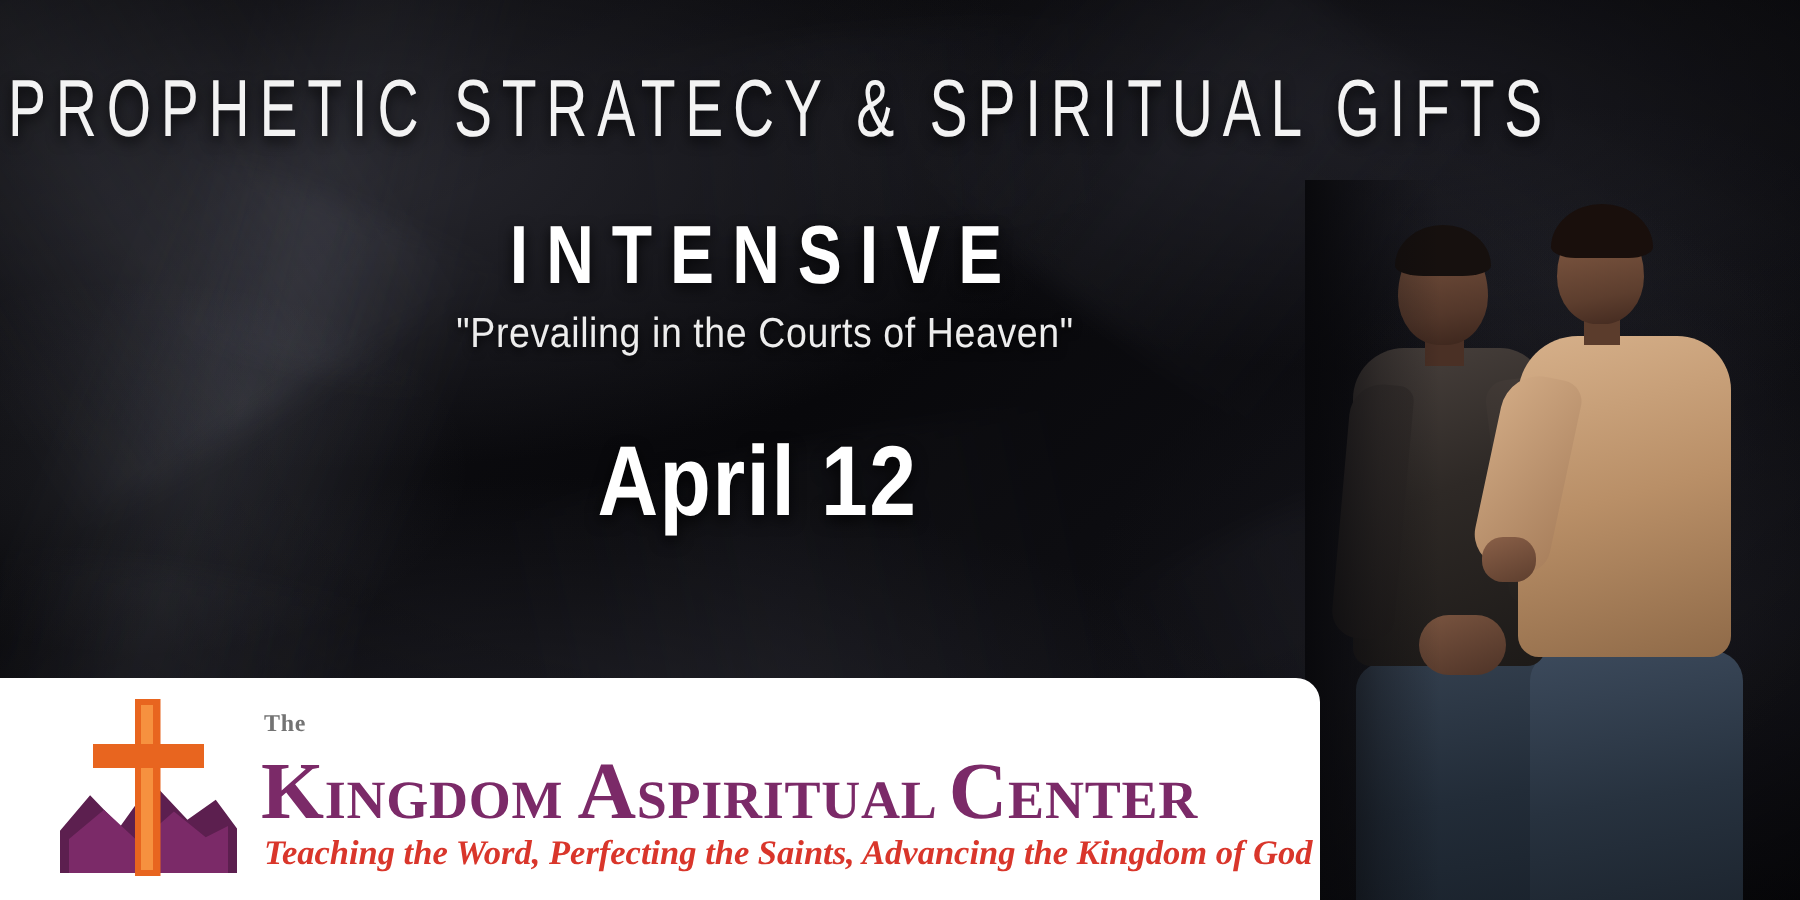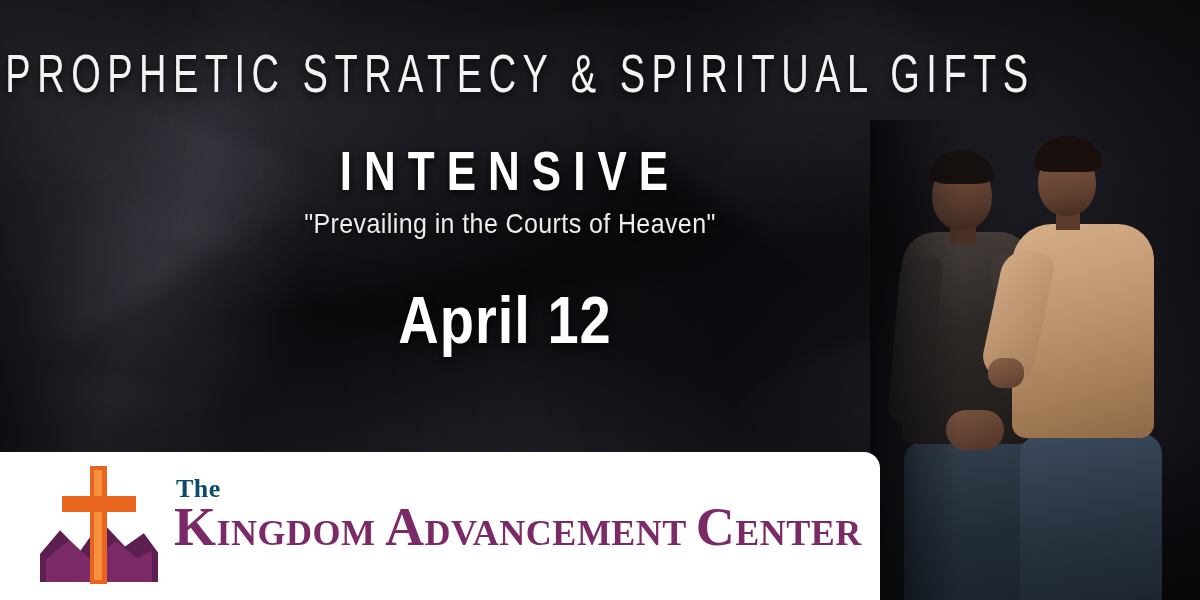--- a/index.html
+++ b/index.html
@@ -281,23 +281,23 @@
   }
   .cross-v2 {
     position: absolute; left: 58px; top: 4px; width: 8px; height: 110px;
     background: #f6913f;
   }
   .logo-the {
     position: absolute;
     left: 176px;
     top: 22px;
     font-family: "Liberation Serif", serif;
-    font-size: 26px;
-    font-weight: bold;
-    color: #0c4a6e;
+    font-size: 16px;
+    font-weight: bold;
+    color: #737373;
     letter-spacing: 0.5px;
   }
   .logo-main {
     position: absolute;
     left: 174px;
     top: 44px;
     font-family: "Liberation Serif", serif;
     font-size: 54px;
     font-weight: bold;
     color: #7b2a68;
@@ -366,16 +366,17 @@
 
   <div class="logo-bar">
     <div class="logo-mark">
       <div class="mountain-back"></div>
       <div class="mountain-front"></div>
       <div class="cross-v"></div>
       <div class="cross-v2"></div>
       <div class="cross-h"></div>
     </div>
     <div class="logo-the">The</div>
-    <div class="logo-main"><span class="cap">K</span><span class="sm">INGDOM </span><span class="cap">A</span><span class="sm">DVANCEMENT </span><span class="cap">C</span><span class="sm">ENTER</span></div>
+    <div class="logo-main"><span class="cap">K</span><span class="sm">INGDOM </span><span class="cap">A</span><span class="sm">SPIRITUAL </span><span class="cap">C</span><span class="sm">ENTER</span></div>
+    <div class="logo-tag">Teaching the Word, Perfecting the Saints, Advancing the Kingdom of God</div>
   </div>
 
 </div>
 
 </body></html>

